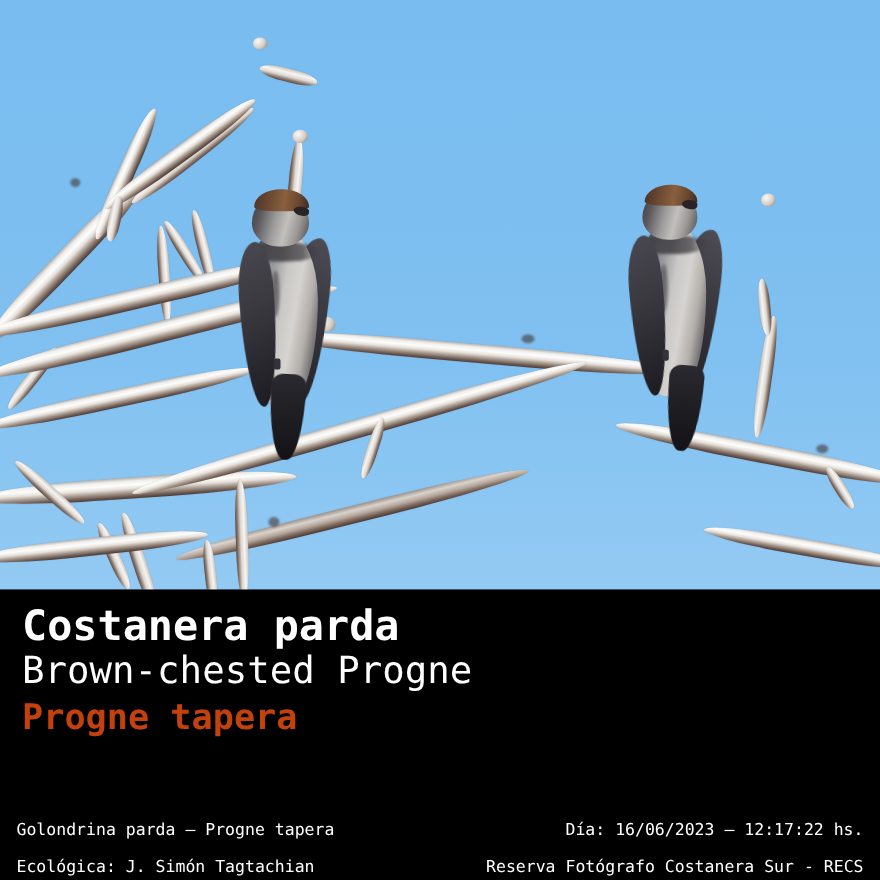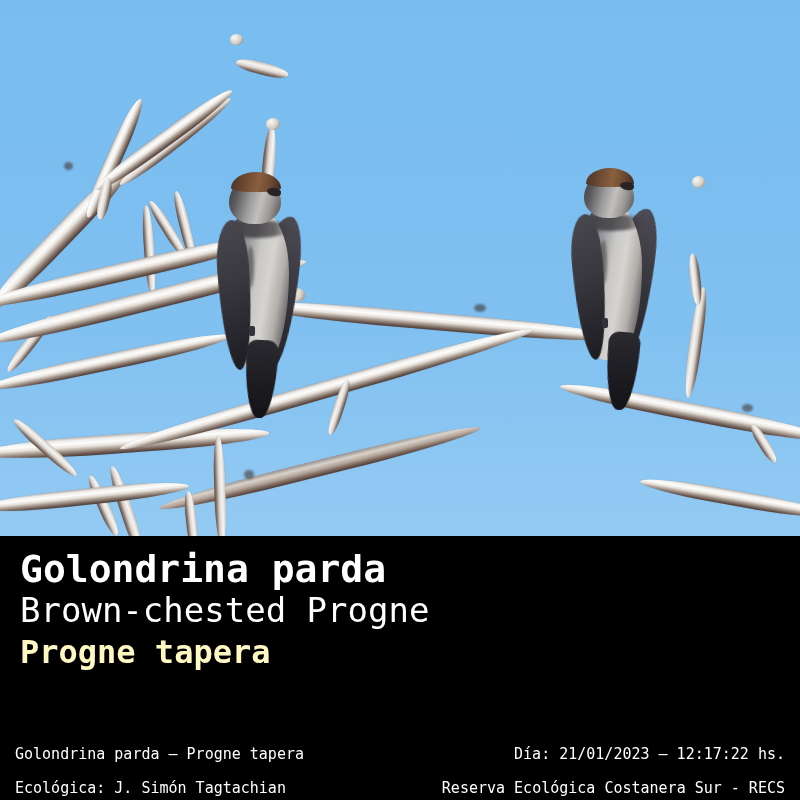--- a/index.html
+++ b/index.html
@@ -192,21 +192,21 @@
     color: #ffffff;
     white-space: nowrap;
   }
   .title-scientific {
     position: absolute;
     left: 20px;
     top: 634px;
     font-size: 32px;
     line-height: 36px;
     font-weight: bold;
-    color: #fef9c3;
+    color: #c2410c;
     white-space: nowrap;
   }
 
   .footer {
     position: absolute;
     left: 0;
     top: 742px;
     width: 800px;
     height: 48px;
     display: flex;
@@ -303,30 +303,30 @@
       <div class="head softedge" style="left:22px; top:2px; width:50px; height:46px;"></div>
       <div class="cap softedge" style="left:24px; top:-2px; width:48px; height:19px;"></div>
       <div class="beak" style="left:58px; top:12px; width:14px; height:8px; transform:rotate(8deg);"></div>
       <div class="foot" style="left:40px; top:148px; width:6px; height:10px;"></div>
     </div>
 
   </div>
 
   <div id="caption-panel"></div>
 
-  <div class="title-common">Golondrina parda</div>
+  <div class="title-common">Costanera parda</div>
 
   <div class="title-english">Brown-chested Progne</div>
 
   <div class="title-scientific">Progne tapera</div>
 
   <div class="footer">
     <div class="footer-col left">
       <div class="footer-line">Golondrina parda — Progne tapera</div>
       <div class="footer-line">Ecológica: J. Simón Tagtachian</div>
     </div>
     <div class="footer-col right">
-      <div class="footer-line">Día: 21/01/2023 — 12:17:22 hs.</div>
-      <div class="footer-line">Reserva Ecológica Costanera Sur - RECS</div>
+      <div class="footer-line">Día: 16/06/2023 — 12:17:22 hs.</div>
+      <div class="footer-line">Reserva Fotógrafo Costanera Sur - RECS</div>
     </div>
   </div>
 
 </div>
 
 </body></html>

